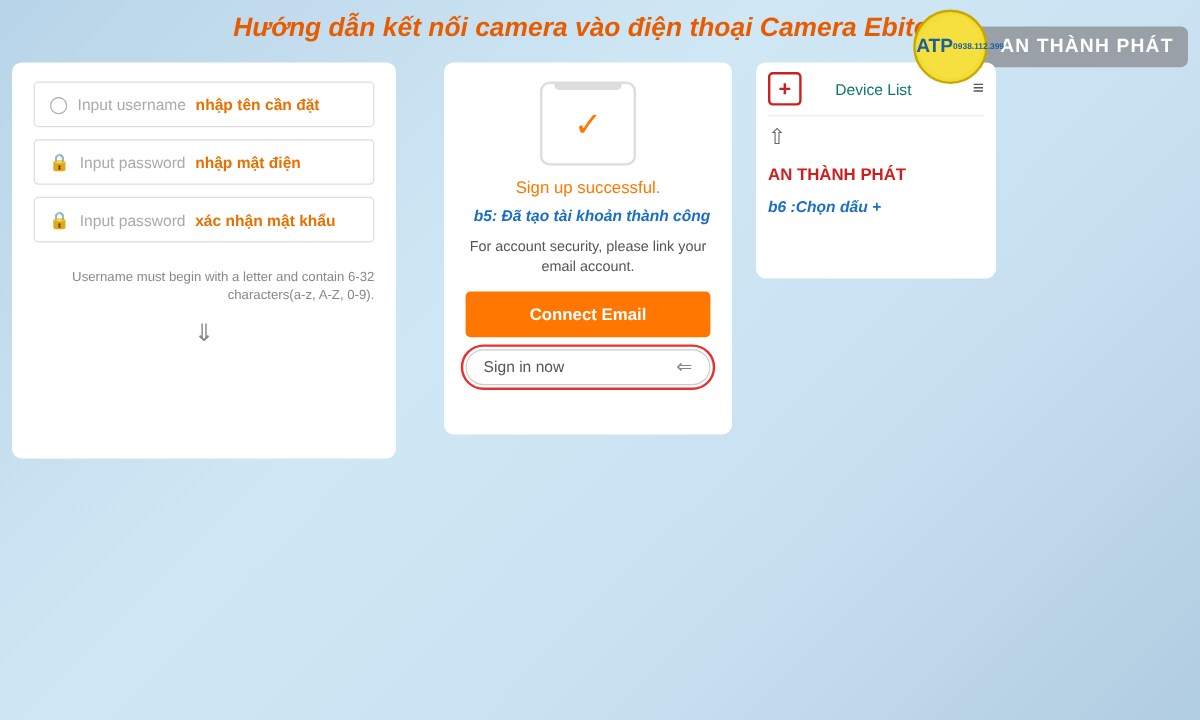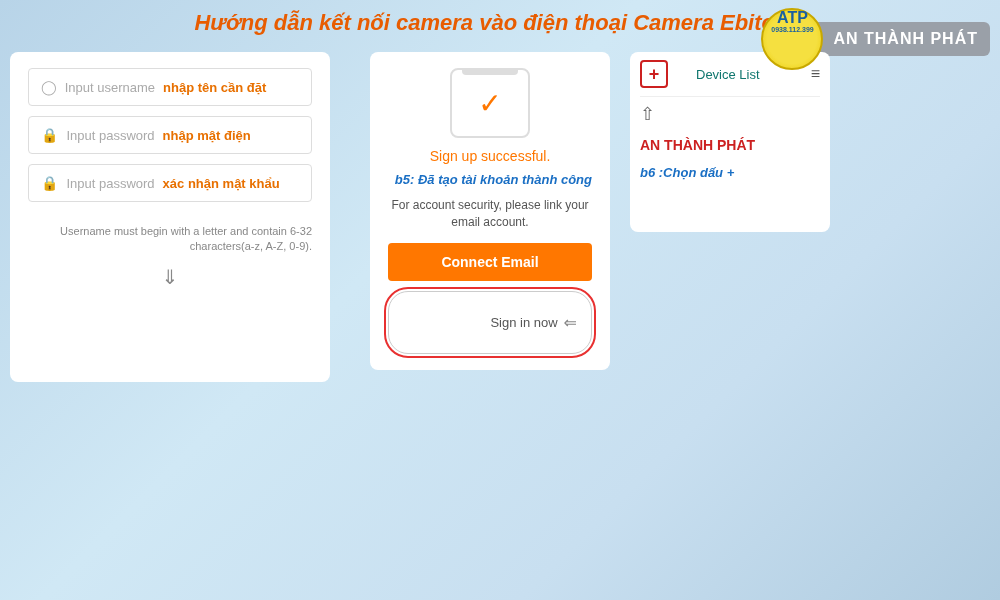--- a/index.html
+++ b/index.html
@@ -31,21 +31,21 @@
       display: flex;
       align-items: center;
       gap: 0;
     }
     .logo-circle {
       width: 62px;
       height: 62px;
       background: radial-gradient(circle, #f5e040 60%, #e8c800 100%);
       border-radius: 50%;
       display: flex;
-      flex-direction: column;
+      flex-direction: row;
       align-items: center;
       justify-content: flex-start;
       border: 2px solid #c8a800;
       z-index: 2;
       position: relative;
     }
     .logo-atp {
       font-size: 16px;
       font-weight: bold;
       color: #1a5fa0;
@@ -226,26 +226,26 @@
       cursor: pointer;
       margin-bottom: 10px;
     }
 
     .btn-sign-in {
       width: 100%;
       background: white;
       color: #555;
       border: 1px solid #ccc;
       border-radius: 20px;
-      padding: 21px 14px;
+      padding: 4px 14px;
       font-size: 13px;
       cursor: pointer;
       display: flex;
       align-items: center;
-      justify-content: flex-end;
+      justify-content: space-between;
       gap: 6px;
       outline: 2px solid #e83030;
       outline-offset: 2px;
     }
 
     .arrow-left {
       font-size: 16px;
       color: #888;
     }
 

